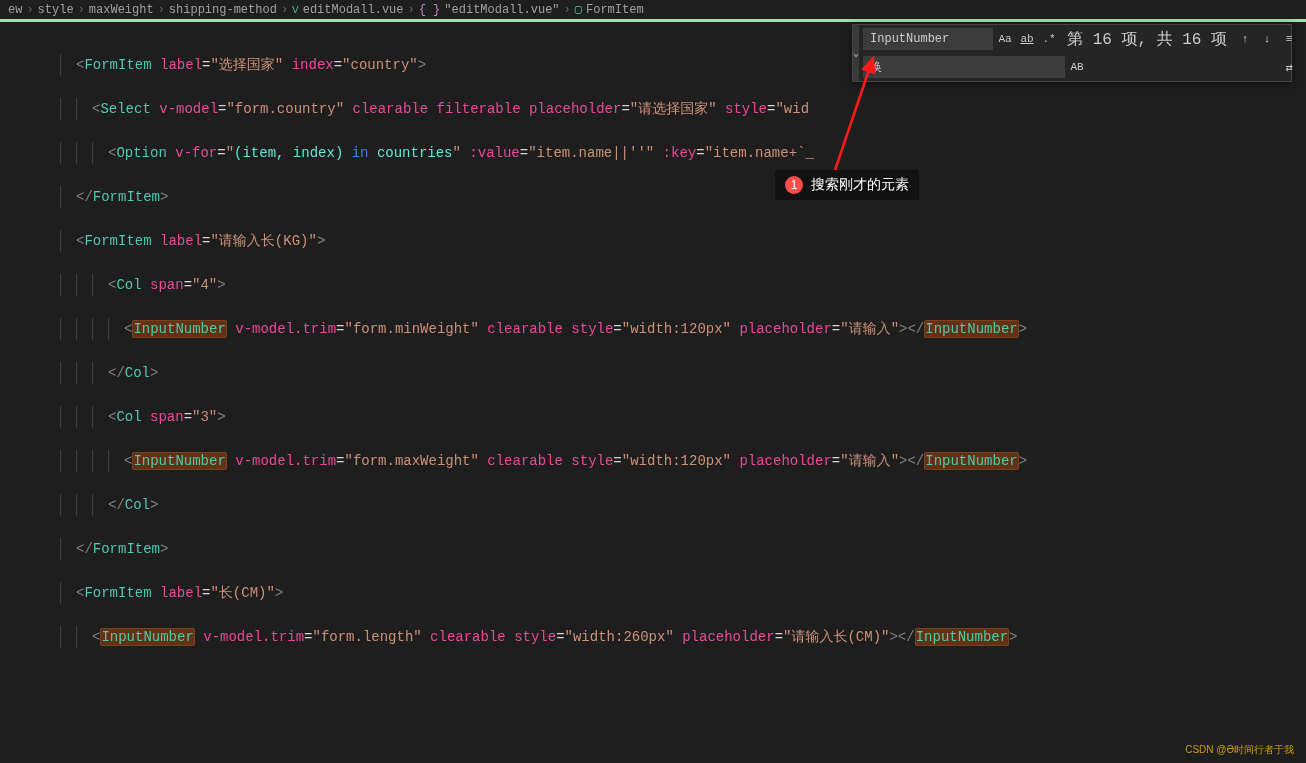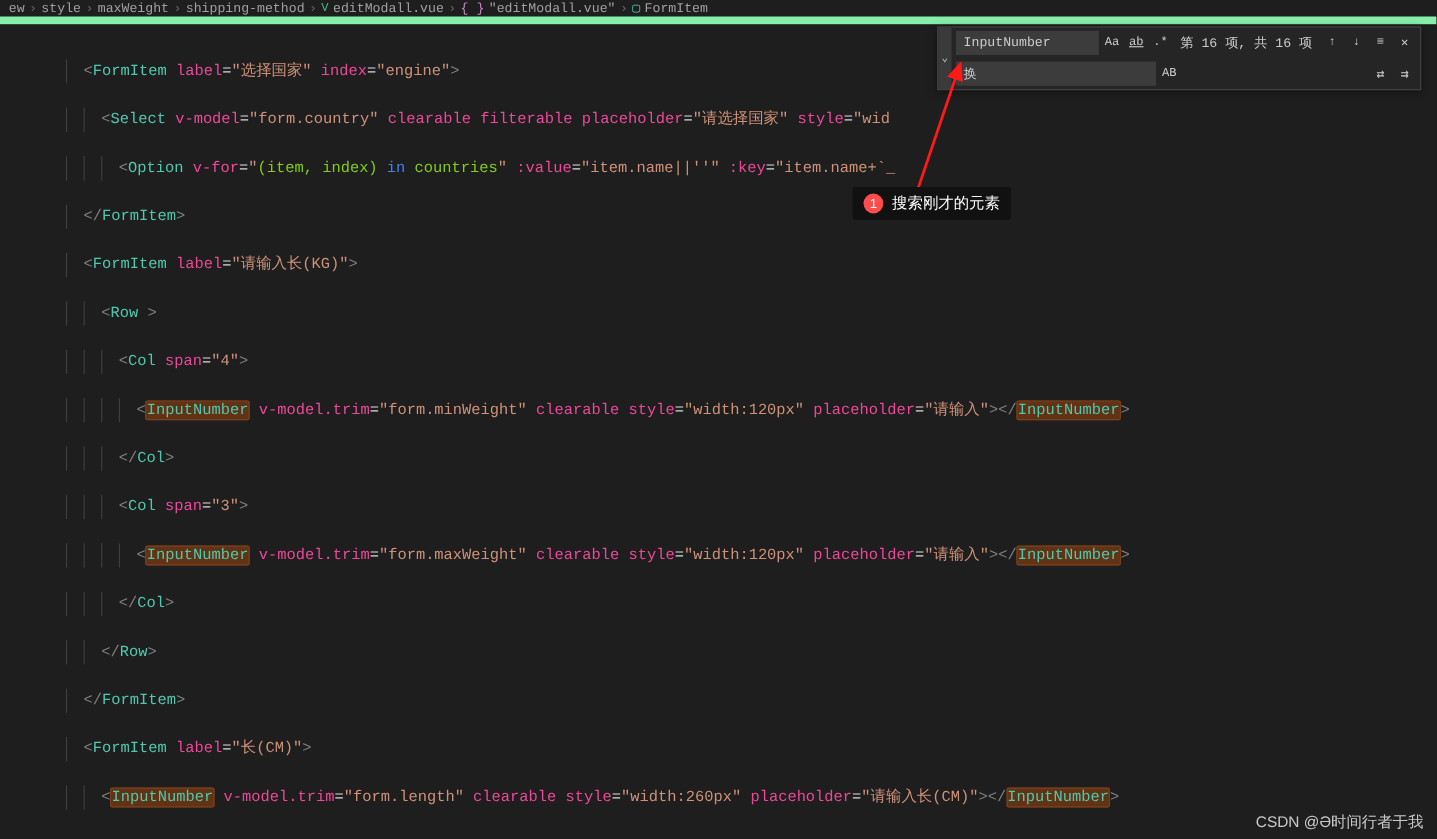--- a/index.html
+++ b/index.html
@@ -1,43 +1,43 @@
 <!DOCTYPE html>
 <html><head>
 <meta charset="utf-8">
 <style>
 *{margin:0;padding:0;box-sizing:border-box}
 body{background:#1e1e1e;color:#d4d4d4;font-family:Consolas,'Courier New',monospace;font-size:14px;width:1306px;height:763px;overflow:hidden;position:relative}
-.breadcrumb{height:22px;background:#1e1e1e;display:flex;align-items:center;padding:0 8px;font-size:12px;color:#a0a0a0;gap:4px;border-bottom:7px solid #86efac}
+.breadcrumb{height:22px;background:#1e1e1e;display:flex;align-items:center;padding:0 8px;font-size:12px;color:#a0a0a0;gap:4px;border-bottom:3px solid #86efac}
 .breadcrumb .sep{color:#666}
 .breadcrumb .vue-icon{color:#42b883;font-size:11px}
 .breadcrumb .brace{color:#c586c0}
 .code-area{position:absolute;top:22px;left:0;right:0;bottom:0;padding:10px 0 0 60px;line-height:22px;white-space:pre;overflow:hidden}
 .indent{display:inline-block;border-left:1px solid #404040;width:16px;height:22px;vertical-align:top}
 .hl{background:#613214;border:1px solid #7a4020;border-radius:2px}
 .t-tag{color:#808080}
 .t-comp{color:#4ec9b0}
 .t-attr{color:#ec4899}
 .t-str{color:#ce9178}
 .t-op{color:#d4d4d4}
-.t-dir{color:#84cc16}
+.t-dir{color:#5eead4}
 .t-kw{color:#3b82f6}
 .find-panel{position:absolute;top:24px;right:14px;width:440px;background:#252526;border:1px solid #454545;box-shadow:0 2px 8px rgba(0,0,0,0.5);z-index:10;display:flex}
 .find-toggle{width:18px;background:#3a3a3a;display:flex;align-items:center;justify-content:center;color:#ccc;font-size:10px;cursor:pointer}
 .find-body{flex:1}
 .find-row{display:flex;align-items:center;height:28px;padding:2px 4px;gap:2px}
 .find-input{flex:1;background:#3c3c3c;border:1px solid #007acc00;color:#ccc;padding:2px 6px;height:22px;font-size:12px;display:flex;align-items:center}
 .find-row1 .find-input{min-width:130px}
 .find-ico{width:20px;height:20px;display:flex;align-items:center;justify-content:center;color:#ccc;font-size:11px;cursor:pointer;border-radius:3px}
-.find-status{color:#ccc;font-size:12px;padding:0 6px;white-space:nowrap}
+.find-status{color:#ccc;font-size:16px;padding:0 6px;white-space:nowrap}
 .replace-ico{width:20px;height:20px;display:flex;align-items:center;justify-content:center;color:#ccc;font-size:12px;cursor:pointer}
 .annotation-arrow{position:absolute;top:50px;left:825px;z-index:20;pointer-events:none}
 .annotation-label{position:absolute;top:170px;left:775px;background:#111;color:#fff;padding:6px 10px;border-radius:3px;font-size:14px;font-family:'Microsoft YaHei',sans-serif;z-index:20;display:flex;align-items:center;gap:8px}
 .annotation-badge{background:#ff4d4d;color:#fff;width:18px;height:18px;border-radius:50%;display:flex;align-items:center;justify-content:center;font-size:12px}
-.watermark{position:absolute;bottom:6px;right:12px;color:#e5e5e5;font-size:14px;font-family:'Microsoft YaHei',sans-serif;opacity:0.85}
+.watermark{position:absolute;bottom:6px;right:12px;color:#eab308;font-size:10px;font-family:'Microsoft YaHei',sans-serif;opacity:0.85}
 </style>
 </head>
 <body>
 
 <div class="breadcrumb">
   <span>ew</span>
     <span class="sep">›</span>
   <span>style</span>
     <span class="sep">›</span>
   <span>maxWeight</span>
@@ -89,33 +89,31 @@
       </marker>
     </defs>
   <line x1="5" y1="135" x2="48" y2="8" stroke="#ff1a1a" stroke-width="2.5" marker-end="url(#ah)"></line>
 </svg>
 <div class="annotation-label">
   <span class="annotation-badge">1</span>
   <span>搜索刚才的元素</span>
 </div>
 
 <div class="code-area">
-<div><span class="indent"></span><span class="t-tag">&lt;</span><span class="t-comp">FormItem</span> <span class="t-attr">label</span><span class="t-op">=</span><span class="t-str">"<span>选择国家</span>"</span> <span class="t-attr">index</span><span class="t-op">=</span><span class="t-str">"<span>engine</span>"</span><span class="t-tag">&gt;</span></div>
+<div><span class="indent"></span><span class="t-tag">&lt;</span><span class="t-comp">FormItem</span> <span class="t-attr">label</span><span class="t-op">=</span><span class="t-str">"<span>选择国家</span>"</span> <span class="t-attr">index</span><span class="t-op">=</span><span class="t-str">"<span>country</span>"</span><span class="t-tag">&gt;</span></div>
 <div><span class="indent"></span><span class="indent"></span><span class="t-tag">&lt;</span><span class="t-comp">Select</span> <span class="t-attr">v-model</span><span class="t-op">=</span><span class="t-str">"<span>form.country</span>"</span> <span class="t-attr">clearable</span> <span class="t-attr">filterable</span> <span class="t-attr">placeholder</span><span class="t-op">=</span><span class="t-str">"<span>请选择国家</span>"</span> <span class="t-attr">style</span><span class="t-op">=</span><span class="t-str">"<span>wid</span></span></div>
 <div><span class="indent"></span><span class="indent"></span><span class="indent"></span><span class="t-tag">&lt;</span><span class="t-comp">Option</span> <span class="t-attr">v-for</span><span class="t-op">=</span><span class="t-str">"</span><span class="t-dir">(item, index)</span> <span class="t-kw">in</span> <span class="t-dir">countries</span><span class="t-str">"</span> <span class="t-attr">:value</span><span class="t-op">=</span><span class="t-str">"<span>item.name||''</span>"</span> <span class="t-attr">:key</span><span class="t-op">=</span><span class="t-str">"<span>item.name+`_</span></span></div>
 <div><span class="indent"></span><span class="t-tag">&lt;/</span><span class="t-comp">FormItem</span><span class="t-tag">&gt;</span></div>
 <div><span class="indent"></span><span class="t-tag">&lt;</span><span class="t-comp">FormItem</span> <span class="t-attr">label</span><span class="t-op">=</span><span class="t-str">"<span>请输入长(KG)</span>"</span><span class="t-tag">&gt;</span></div>
-<div><span class="indent"></span><span class="indent"></span><span class="t-tag">&lt;</span><span class="t-comp">Row</span> <span class="t-tag">&gt;</span></div>
 <div><span class="indent"></span><span class="indent"></span><span class="indent"></span><span class="t-tag">&lt;</span><span class="t-comp">Col</span> <span class="t-attr">span</span><span class="t-op">=</span><span class="t-str">"<span>4</span>"</span><span class="t-tag">&gt;</span></div>
 <div><span class="indent"></span><span class="indent"></span><span class="indent"></span><span class="indent"></span><span class="t-tag">&lt;</span><span class="t-comp hl">InputNumber</span> <span class="t-attr">v-model.trim</span><span class="t-op">=</span><span class="t-str">"<span>form.minWeight</span>"</span> <span class="t-attr">clearable</span> <span class="t-attr">style</span><span class="t-op">=</span><span class="t-str">"<span>width:120px</span>"</span> <span class="t-attr">placeholder</span><span class="t-op">=</span><span class="t-str">"<span>请输入</span>"</span><span class="t-tag">&gt;&lt;/</span><span class="t-comp hl">InputNumber</span><span class="t-tag">&gt;</span></div>
 <div><span class="indent"></span><span class="indent"></span><span class="indent"></span><span class="t-tag">&lt;/</span><span class="t-comp">Col</span><span class="t-tag">&gt;</span></div>
 <div><span class="indent"></span><span class="indent"></span><span class="indent"></span><span class="t-tag">&lt;</span><span class="t-comp">Col</span> <span class="t-attr">span</span><span class="t-op">=</span><span class="t-str">"<span>3</span>"</span><span class="t-tag">&gt;</span></div>
 <div><span class="indent"></span><span class="indent"></span><span class="indent"></span><span class="indent"></span><span class="t-tag">&lt;</span><span class="t-comp hl">InputNumber</span> <span class="t-attr">v-model.trim</span><span class="t-op">=</span><span class="t-str">"<span>form.maxWeight</span>"</span> <span class="t-attr">clearable</span> <span class="t-attr">style</span><span class="t-op">=</span><span class="t-str">"<span>width:120px</span>"</span> <span class="t-attr">placeholder</span><span class="t-op">=</span><span class="t-str">"<span>请输入</span>"</span><span class="t-tag">&gt;&lt;/</span><span class="t-comp hl">InputNumber</span><span class="t-tag">&gt;</span></div>
 <div><span class="indent"></span><span class="indent"></span><span class="indent"></span><span class="t-tag">&lt;/</span><span class="t-comp">Col</span><span class="t-tag">&gt;</span></div>
-<div><span class="indent"></span><span class="indent"></span><span class="t-tag">&lt;/</span><span class="t-comp">Row</span><span class="t-tag">&gt;</span></div>
 <div><span class="indent"></span><span class="t-tag">&lt;/</span><span class="t-comp">FormItem</span><span class="t-tag">&gt;</span></div>
 <div><span class="indent"></span><span class="t-tag">&lt;</span><span class="t-comp">FormItem</span> <span class="t-attr">label</span><span class="t-op">=</span><span class="t-str">"<span>长(CM)</span>"</span><span class="t-tag">&gt;</span></div>
 <div><span class="indent"></span><span class="indent"></span><span class="t-tag">&lt;</span><span class="t-comp hl">InputNumber</span> <span class="t-attr">v-model.trim</span><span class="t-op">=</span><span class="t-str">"<span>form.length</span>"</span> <span class="t-attr">clearable</span> <span class="t-attr">style</span><span class="t-op">=</span><span class="t-str">"<span>width:260px</span>"</span> <span class="t-attr">placeholder</span><span class="t-op">=</span><span class="t-str">"<span>请输入长(CM)</span>"</span><span class="t-tag">&gt;&lt;/</span><span class="t-comp hl">InputNumber</span><span class="t-tag">&gt;</span></div>
 
 
 
 
 
 
 

